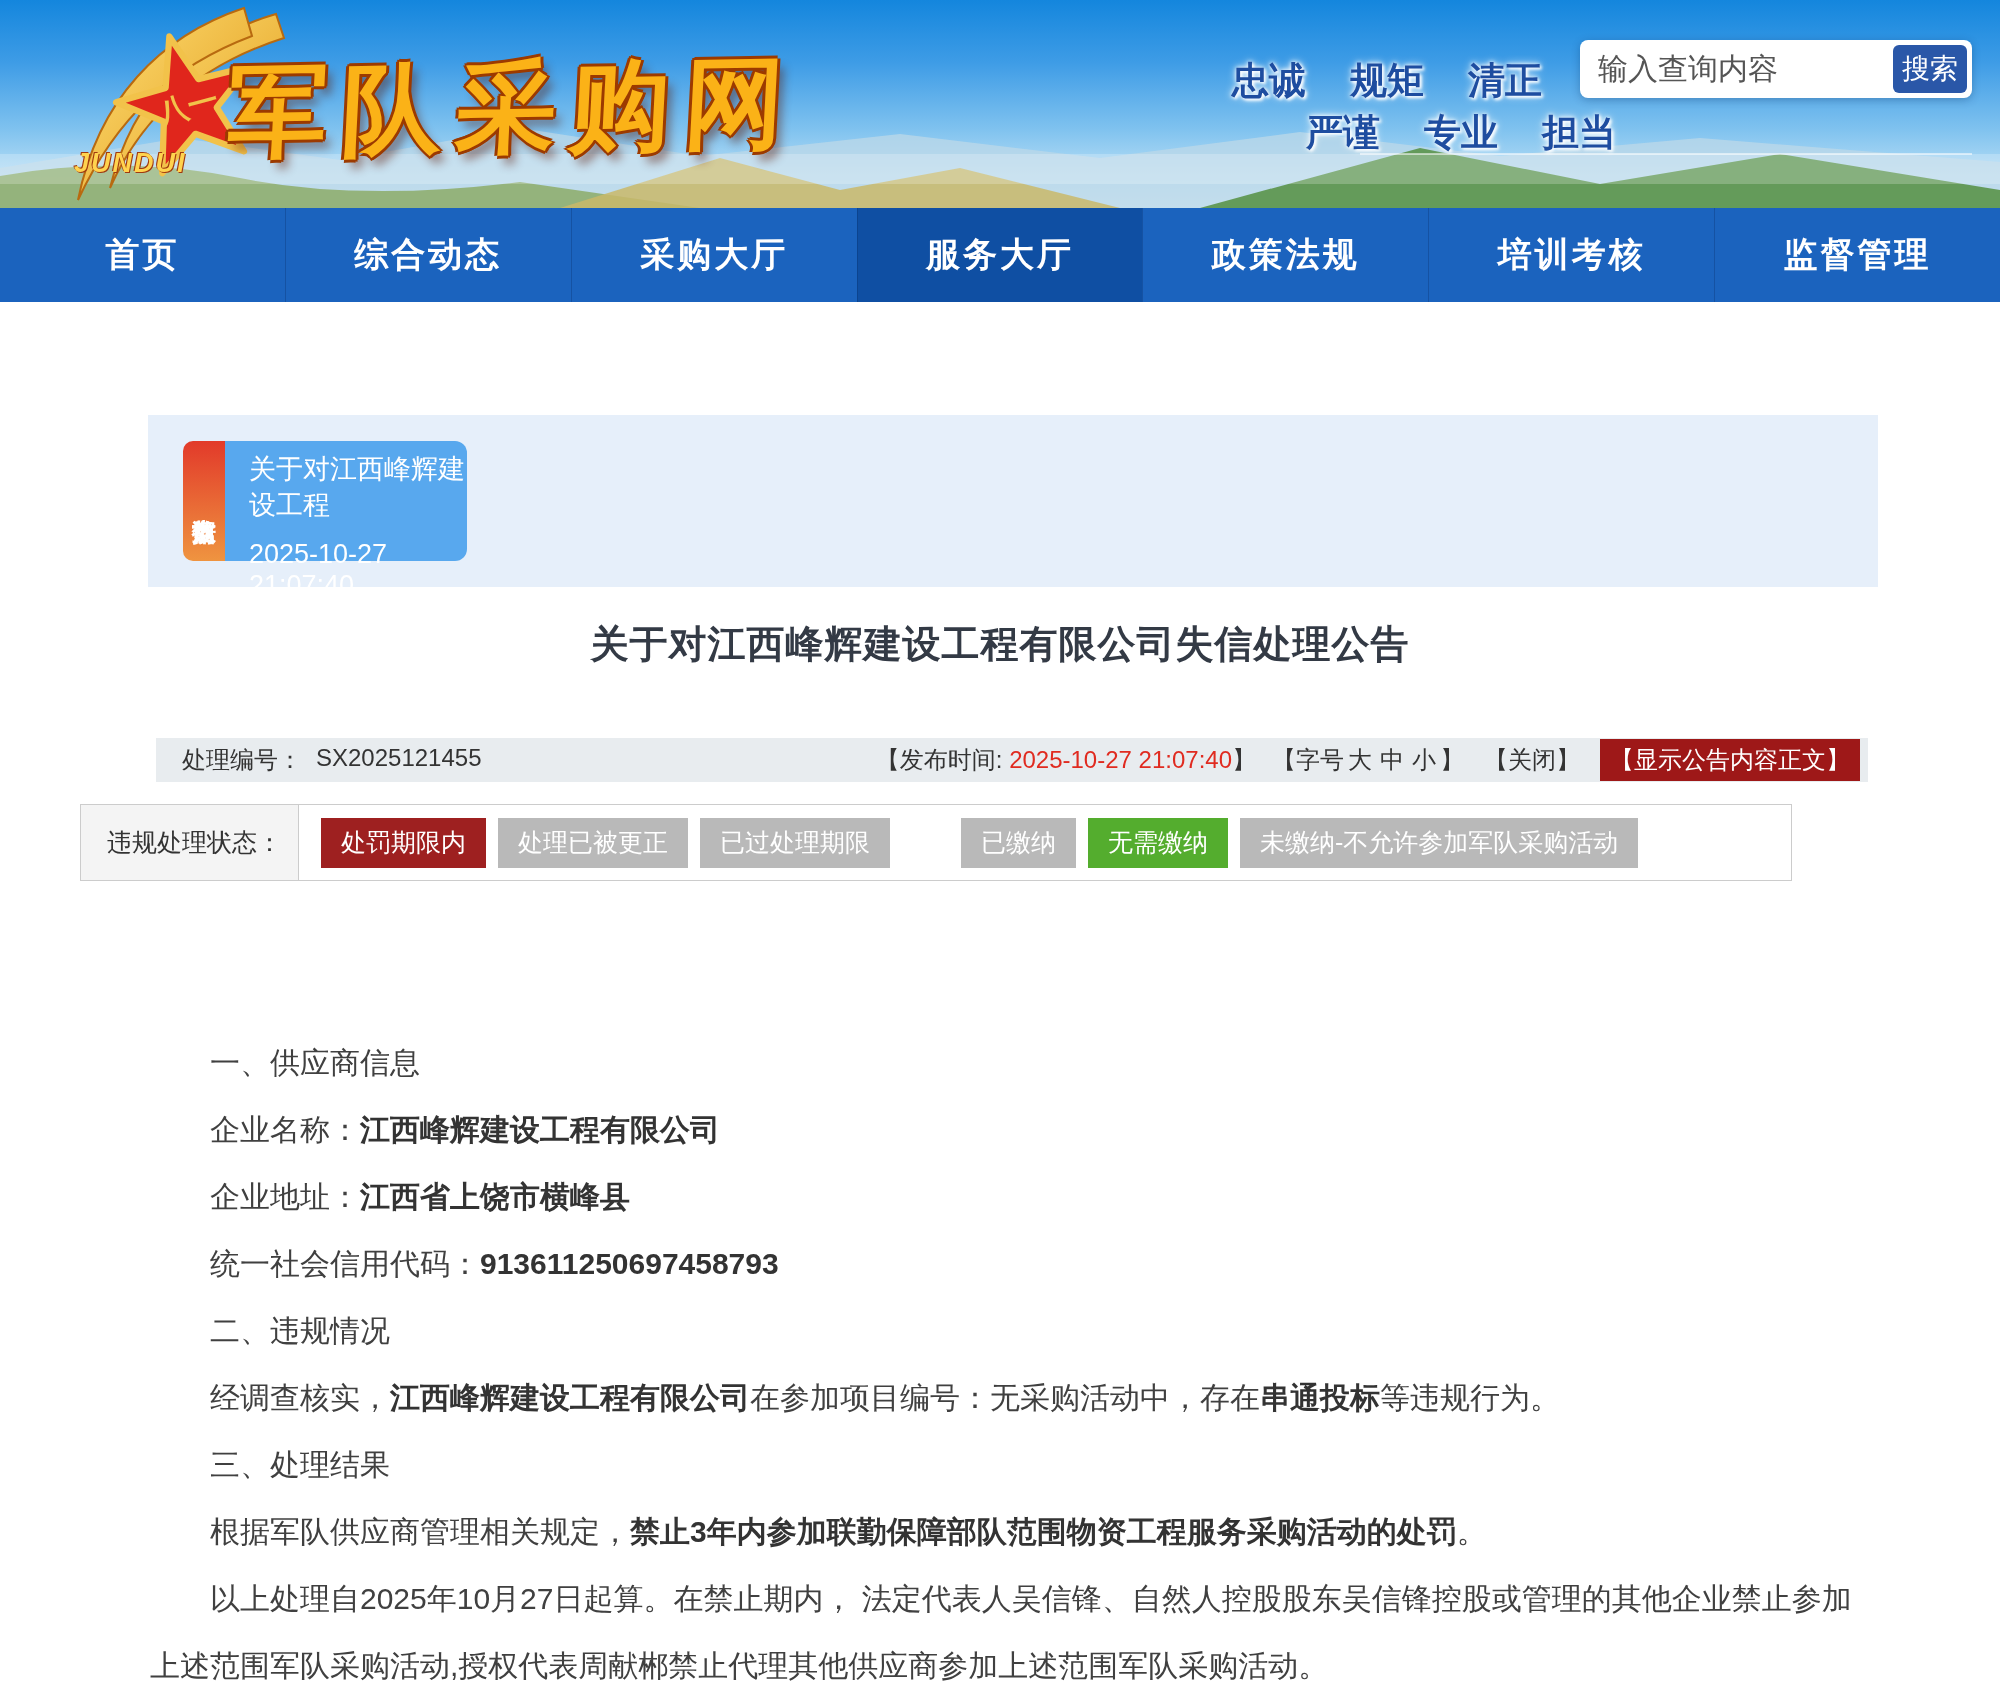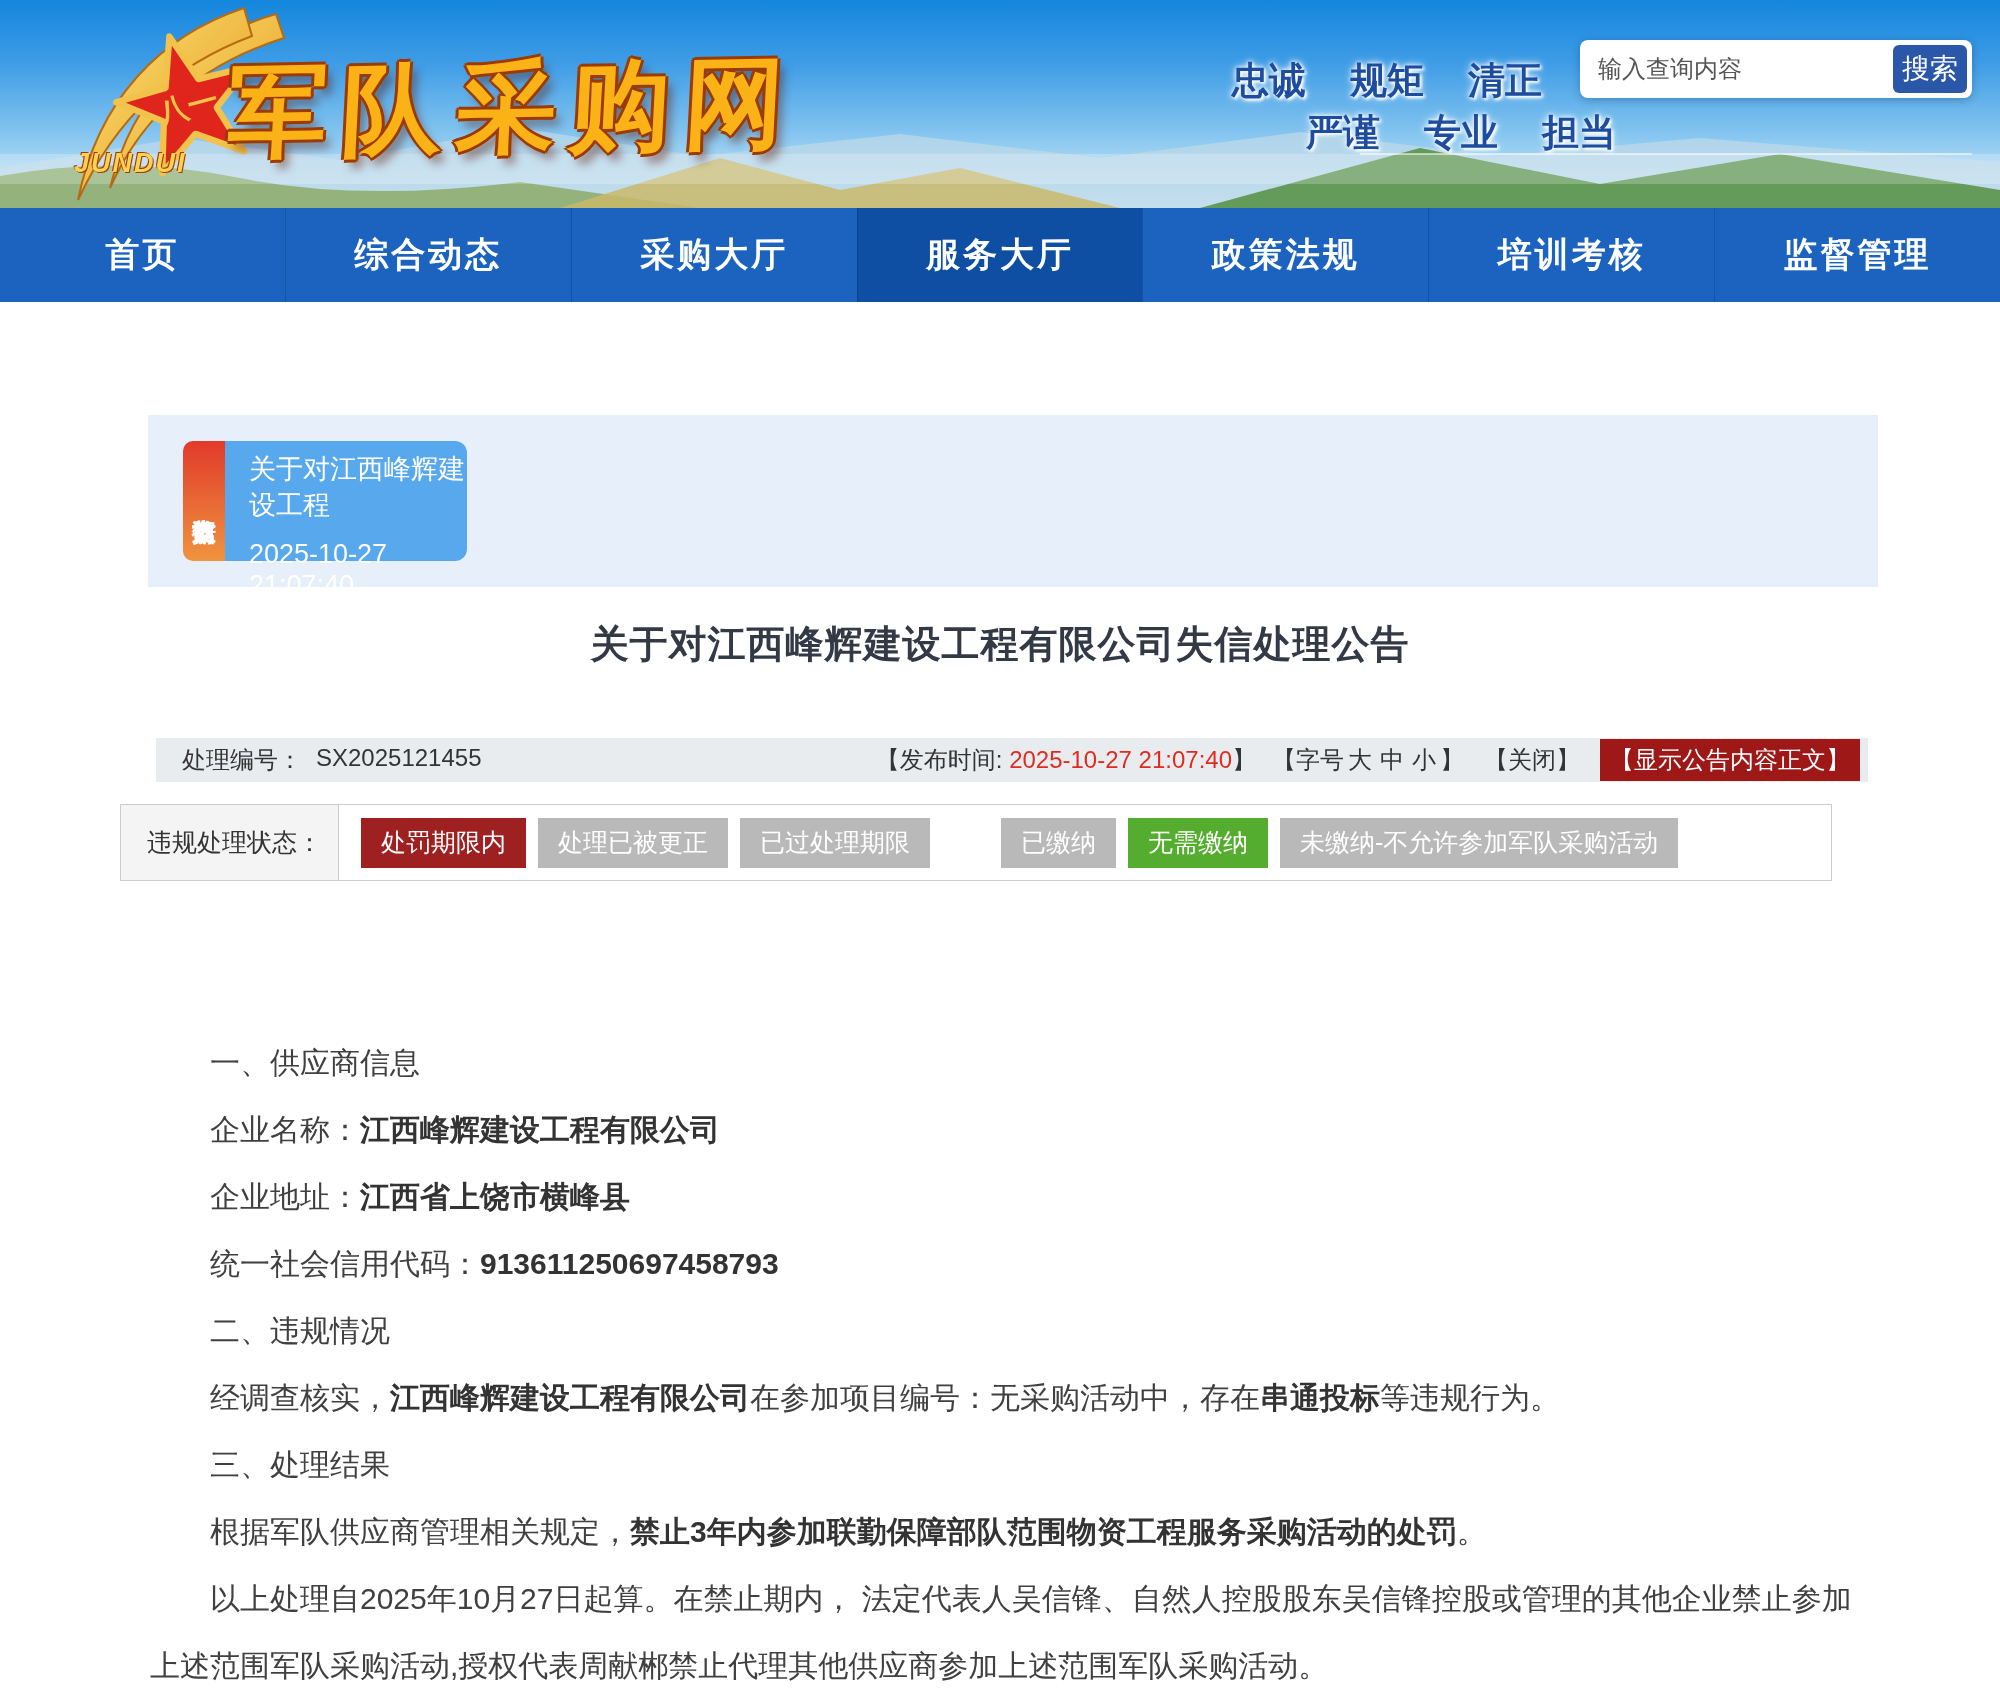--- a/index.html
+++ b/index.html
@@ -44,21 +44,21 @@
   }
   .slogan-1 { left:1232px; top:56px; }
   .slogan-2 { left:1306px; top:108px; }
   .slogan-underline { position:absolute; left:1360px; top:153px; width:612px; height:2px; background:rgba(255,255,255,.55); }
   .search-box {
     position:absolute; left:1580px; top:40px; width:392px; height:58px;
     background:#fff; border-radius:8px; box-shadow:0 2px 8px rgba(0,40,90,.3);
   }
   .search-box input {
     width:100%; height:100%; border:none; outline:none; border-radius:0;
-    font-size:24px; color:#333; padding:0 90px 0 18px;
+    font-size:30px; color:#333; padding:0 90px 0 18px;
     font-family:inherit; background:transparent;
   }
   .search-box input::placeholder { color:#555; opacity:1; }
   .search-btn {
     position:absolute; right:5px; top:5px; bottom:5px; width:74px;
     background:#2a57a8; border:none; border-radius:6px;
     color:#fff; font-size:28px; cursor:pointer; font-family:inherit;
   }
 
   
@@ -107,21 +107,21 @@
   .meta-piece { white-space:nowrap; }
   .time-red { color:#e02b20; }
   .size-link { cursor:pointer; margin:0 4px; }
   .show-content-btn {
     background:#9e1818; color:#fff; padding:5px 10px; font-size:24px;
     border:none; cursor:pointer; font-family:inherit; white-space:nowrap;
   }
 
   
   .status-table {
-    width:1712px; height:77px; margin:22px 0 0 120px;
+    width:1712px; height:77px; margin:22px 0 0 80px;
     display:flex; border:1px solid #ccc; background:#fff;
   }
   .cell-label {
     display:flex; align-items:center; padding-left:26px;
     background:#f4f4f4; font-size:25px; color:#333;
   }
   .cell-label.v { width:218px; border-right:1px solid #ccc; }
   .cell-label.d { width:200px; border-left:1px solid #ccc; border-right:1px solid #ccc; }
   .cell-buttons { display:flex; align-items:center; gap:12px; padding-left:22px; background:#fff; }
   .cell-buttons.v { width:640px; }

